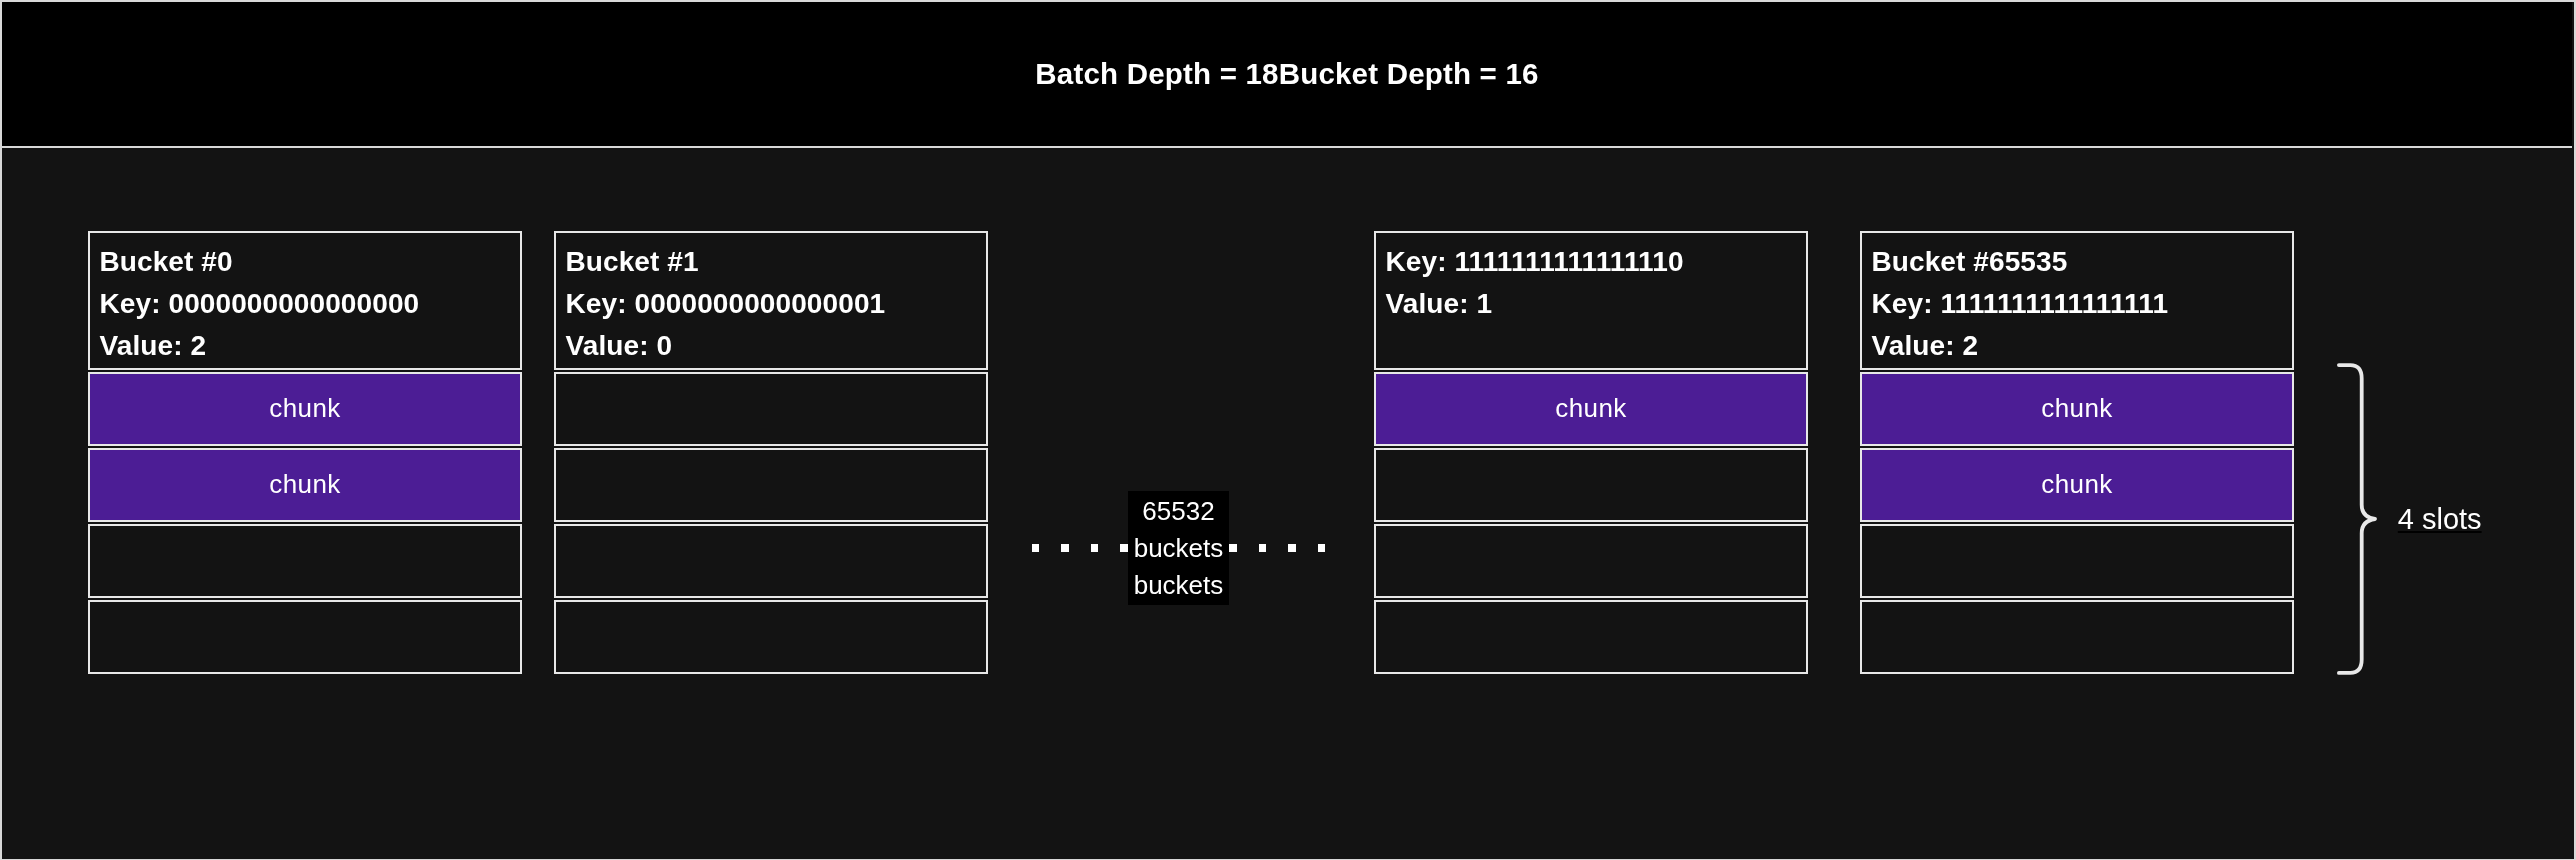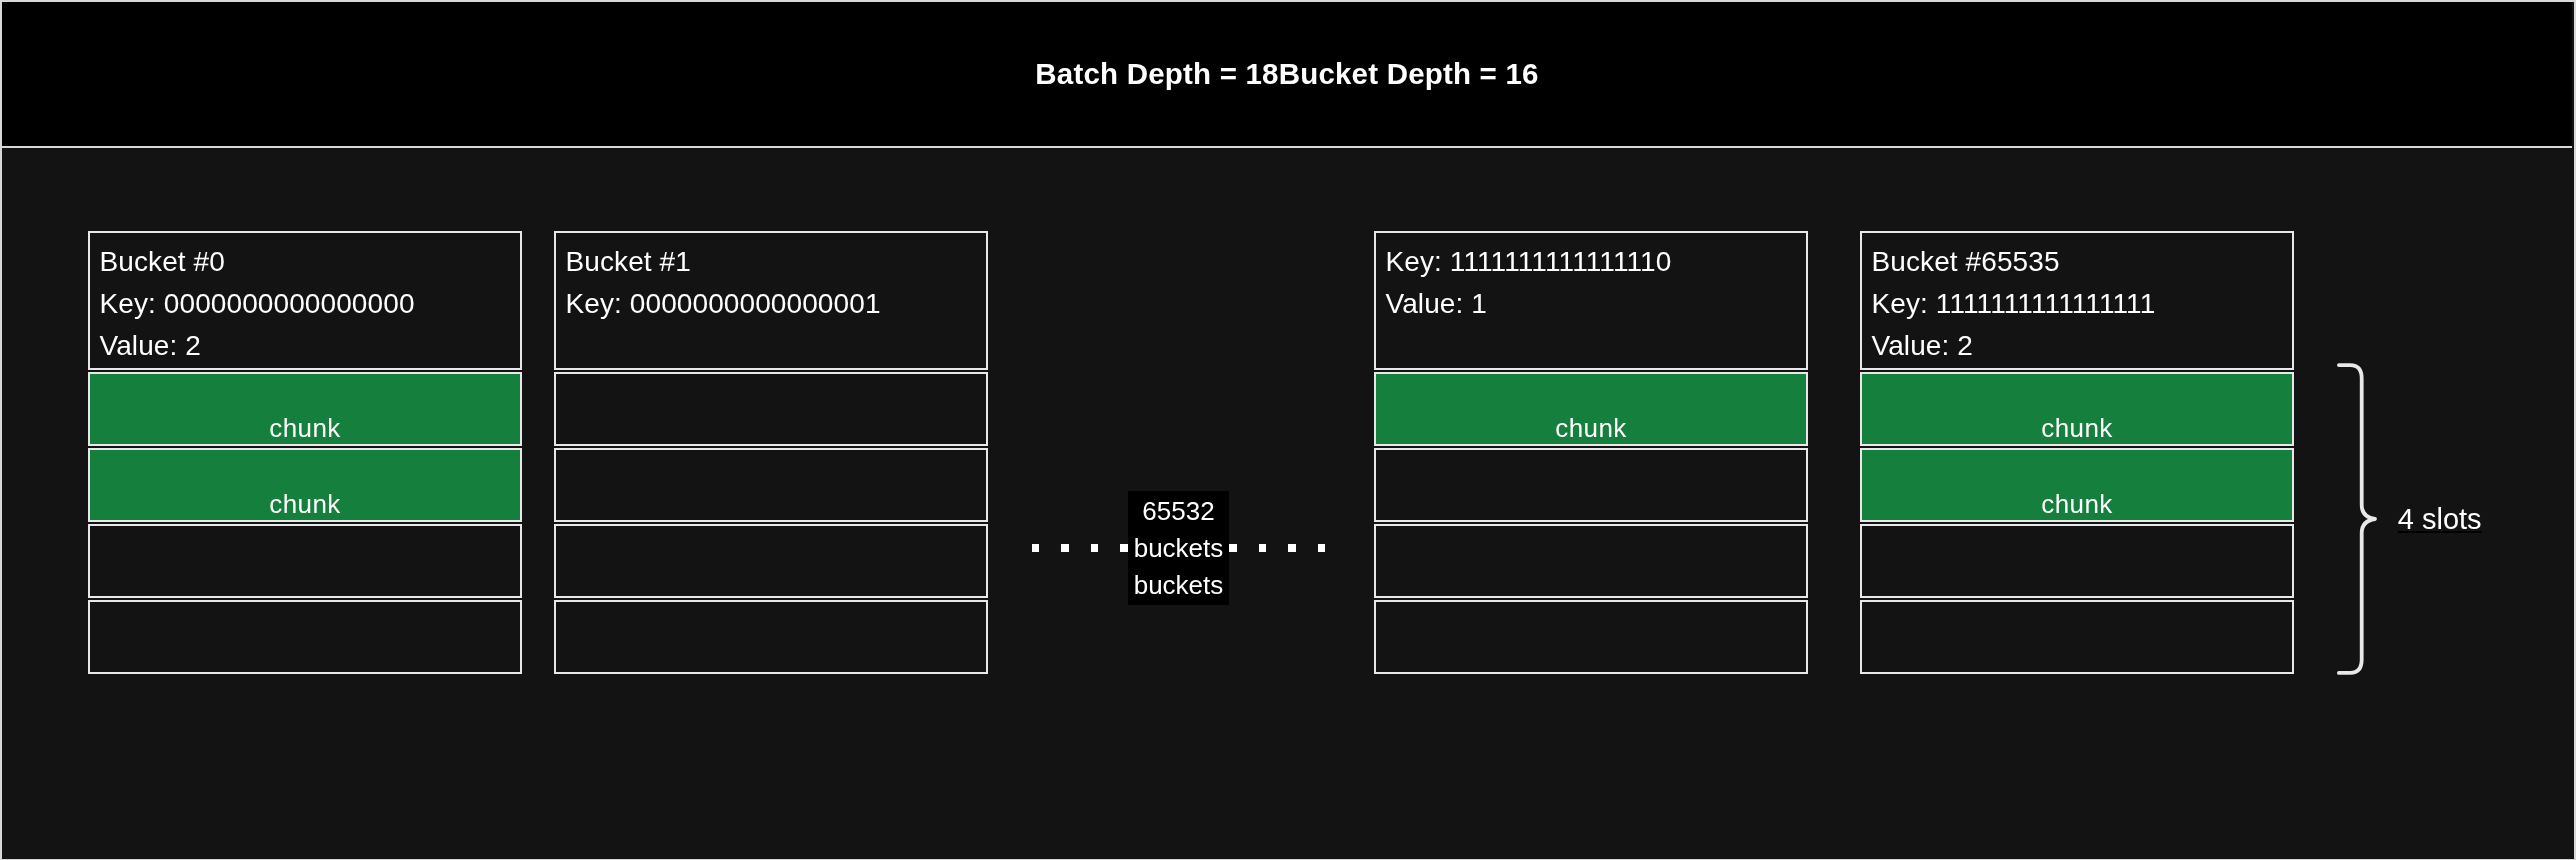--- a/index.html
+++ b/index.html
@@ -61,20 +61,21 @@
     position: absolute;
     top: 82px;
     width: 434px;
   }
   .bucket-head {
     box-sizing: border-box;
     height: 139px;
     border: 2.9px solid #e8e8e8;
     background: #131313;
     padding: 7.6px 9.5px 0 9.5px;
+    font-weight: bold;
   }
   .bucket-head .line {
     color: #ffffff;
     font-size: 28px;
     line-height: 42px;
     white-space: nowrap;
     letter-spacing: 0.1px;
   }
   .slots {
     margin-top: 1.9px;
@@ -83,22 +84,21 @@
     box-sizing: border-box;
     height: 74px;
     margin-top: 1.9px;
     border: 2.9px solid #e8e8e8;
     background: #131313;
     display: flex;
     align-items: center;
     justify-content: center;
   }
   .slot.filled {
-    background: #15803d;
-    align-items: flex-end;
+    background: #4c1d95;
   }
   .slot .slot-label {
     color: #ffffff;
     font-size: 26px;
     letter-spacing: 0.4px;
   }
 
   
   #bucket-0      { left: 86px;   }
   #bucket-1      { left: 552px;  }
@@ -193,20 +193,21 @@
         <div class="slot">
           <span class="slot-label"></span>
         </div>
       </div>
     </div>
 
     <div class="bucket" id="bucket-1">
       <div class="bucket-head">
         <div class="line">Bucket #1</div>
         <div class="line">Key: 0000000000000001</div>
+        <div class="line">Value: 0</div>
       </div>
       <div class="slots">
         <div class="slot">
           <span class="slot-label"></span>
         </div>
         <div class="slot">
           <span class="slot-label"></span>
         </div>
         <div class="slot">
           <span class="slot-label"></span>

